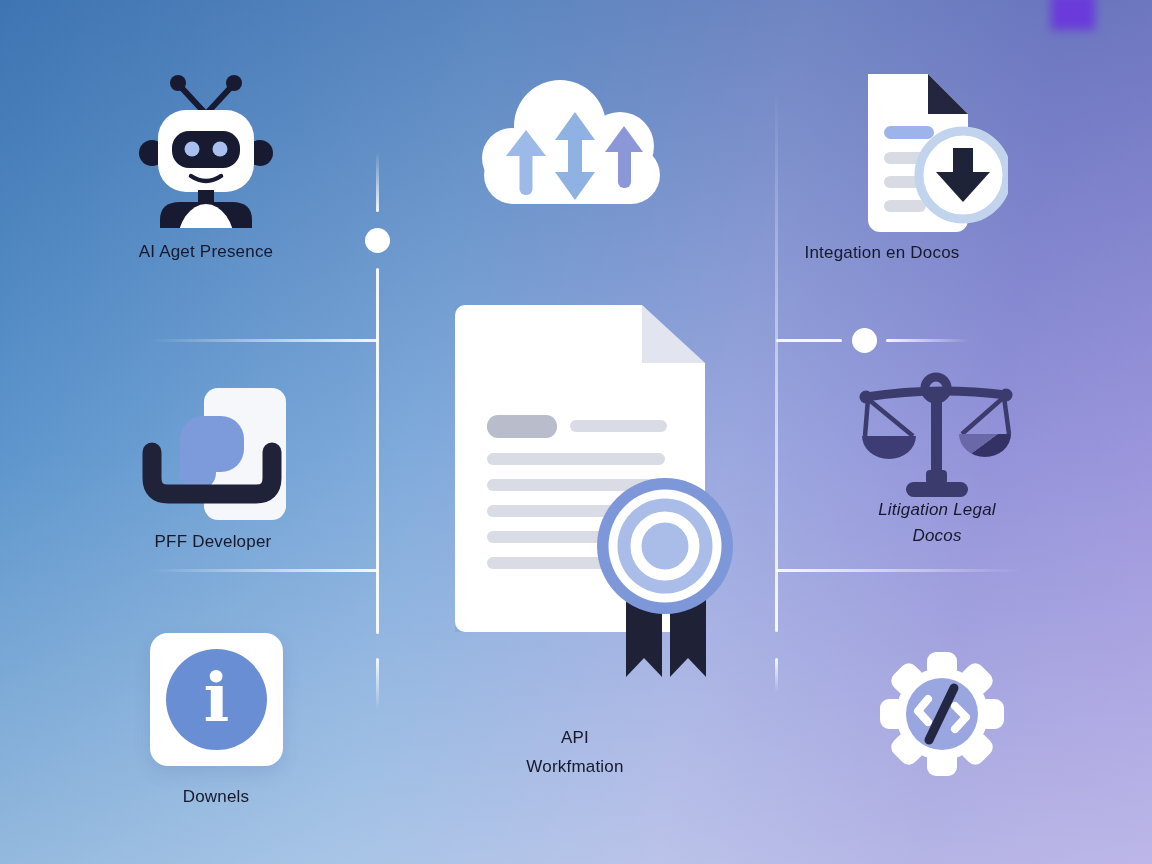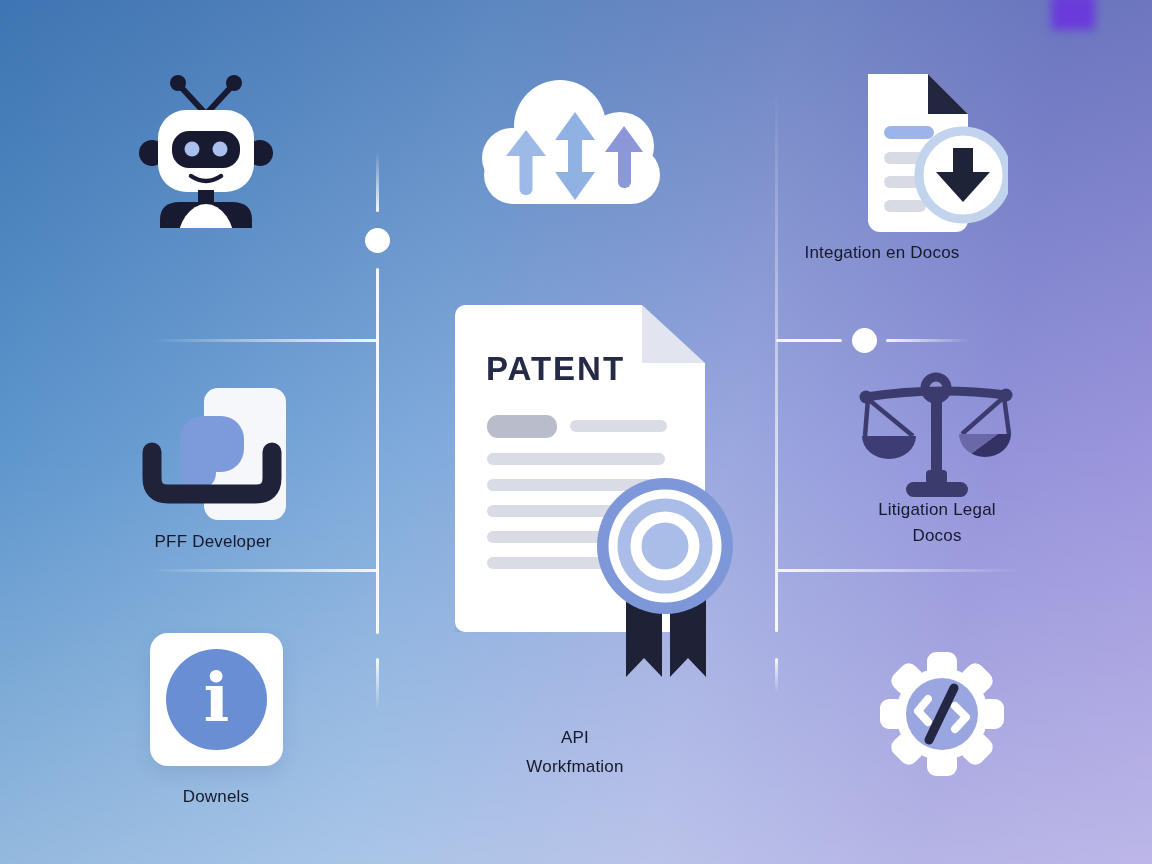--- a/index.html
+++ b/index.html
@@ -77,20 +77,21 @@
     <circle cx="125" cy="85" r="13" fill="#181a31"></circle>
     <rect x="23" y="42" width="96" height="82" rx="28" fill="#ffffff"></rect>
     <rect x="37" y="63" width="68" height="37" rx="17" fill="#181a31"></rect>
     <circle cx="57" cy="81" r="7.5" fill="#a9c0ef"></circle>
     <circle cx="85" cy="81" r="7.5" fill="#a9c0ef"></circle>
     <path d="M56,108 Q71,118 86,108" stroke="#181a31" stroke-width="4.5" stroke-linecap="round" fill="none"></path>
     <rect x="63" y="122" width="16" height="14" fill="#181a31"></rect>
     <path d="M25,160 L25,152 Q25,134 45,134 L97,134 Q117,134 117,152 L117,160 Z" fill="#181a31"></path>
     <ellipse cx="71" cy="178" rx="29" ry="42" fill="#ffffff"></ellipse>
   </svg>
+  <div class="label" style="left:106px;top:239px;width:200px;">AI Aget Presence</div>
 
   <svg class="abs" style="left:468px;top:72px;" width="215" height="140" viewBox="0 0 215 140">
     <circle cx="92" cy="54" r="46" fill="#ffffff"></circle>
     <circle cx="152" cy="74" r="34" fill="#ffffff"></circle>
     <circle cx="44" cy="86" r="30" fill="#ffffff"></circle>
     <rect x="16" y="74" width="176" height="58" rx="29" fill="#ffffff"></rect>
     <g fill="#9db9e8">
       <polygon points="58,58 78,84 38,84"></polygon>
       <rect x="51.5" y="78" width="13" height="45" rx="6"></rect>
     </g>
@@ -121,21 +122,20 @@
   <svg class="abs" style="left:138px;top:382px;" width="150" height="145" viewBox="0 0 150 145">
     <rect x="66" y="6" width="82" height="132" rx="14" fill="#f6f7fb"></rect>
     <rect x="42" y="34" width="64" height="56" rx="23" fill="#7d9bda"></rect>
     <rect x="42" y="58" width="36" height="50" rx="17" fill="#7d9bda"></rect>
     <path d="M14,70 V96 Q14,112 30,112 H118 Q134,112 134,96 V70" fill="none" stroke="#1f2238" stroke-width="19" stroke-linecap="round"></path>
   </svg>
   <div class="label" style="left:113px;top:529px;width:200px;">PFF Developer</div>
 
   <div class="patent-doc">
     <div class="patent-fold"></div>
-    <div class="patent-title">PATENT</div>
     <div class="pbadge"></div>
     <div class="pline" style="left:115px;top:115px;width:97px;"></div>
     <div class="pline" style="left:32px;top:148px;width:178px;"></div>
     <div class="pline" style="left:32px;top:174px;width:178px;"></div>
     <div class="pline" style="left:32px;top:200px;width:178px;"></div>
     <div class="pline" style="left:32px;top:226px;width:178px;"></div>
     <div class="pline" style="left:32px;top:252px;width:130px;"></div>
   </div>
   <svg class="abs" style="left:590px;top:477px;" width="150" height="208" viewBox="0 0 150 208">
     <path d="M36,112 L72,112 L72,200 L54,181 L36,200 Z" fill="#1f2237"></path>
@@ -160,21 +160,21 @@
     <path d="M8,25 Q78,14 148,23" stroke="#3c3b6e" stroke-width="9" stroke-linecap="round" fill="none"></path>
     <circle cx="8" cy="25" r="6.5" fill="#3c3b6e"></circle>
     <circle cx="148" cy="23" r="6.5" fill="#3c3b6e"></circle>
     <circle cx="78" cy="16" r="11" fill="none" stroke="#3c3b6e" stroke-width="9"></circle>
     <path d="M4,64 a27,23 0 0 0 54,0 Z" fill="#3e3c74"></path>
     <path d="M101,62 a26,23 0 0 0 52,0 Z" fill="url(#panGrad)"></path>
     <rect x="73" y="24" width="11" height="84" fill="#3c3b6e"></rect>
     <rect x="68" y="98" width="21" height="14" rx="4" fill="#3c3b6e"></rect>
     <rect x="48" y="110" width="62" height="15" rx="7.5" fill="#3c3b6e"></rect>
   </svg>
-  <div class="label" style="left:837px;top:497px;width:200px;">
+  <div class="label" style="left:837px;top:497px;width:200px;font-style:italic;">
     <div>Litigation Legal</div>
     <div>Docos</div>
   </div>
 
   <div class="info-tile">
     <div class="info-circle">
       <span class="info-i">i</span>
     </div>
   </div>
   <div class="label" style="left:116px;top:784px;width:200px;">Downels</div>

